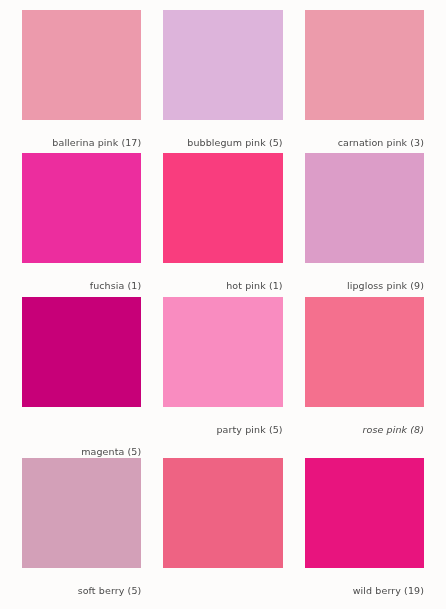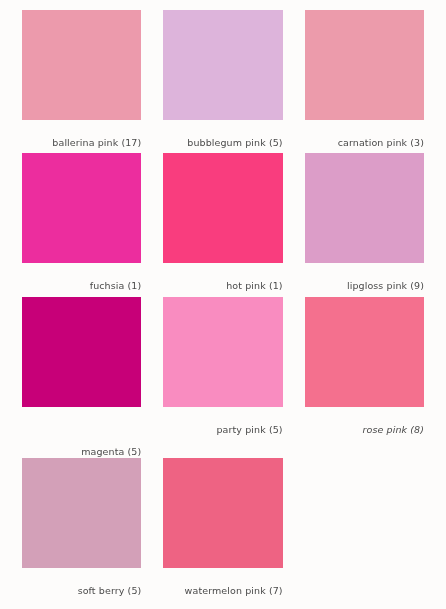--- a/index.html
+++ b/index.html
@@ -98,17 +98,20 @@
     <div class="swatch-label" style="color: rgb(74, 74, 74); font-style: italic;">rose pink (8)</div>
   </div>
 
   <div class="swatch-cell">
     <div class="swatch-chip" style="background-color: rgb(211, 160, 184);"></div>
     <div class="swatch-label" style="color: rgb(74, 74, 74);">soft berry (5)</div>
   </div>
 
   <div class="swatch-cell">
     <div class="swatch-chip" style="background-color: rgb(238, 99, 131);"></div>
-    <div class="swatch-label" style="color: rgb(74, 74, 74);">watermelon pink (7)</div>
   </div>
 
+  <div class="swatch-cell">
+    <div class="swatch-chip" style="background-color: rgb(232, 20, 126);"></div>
+    <div class="swatch-label" style="color: rgb(74, 74, 74);">wild berry (19)</div>
+  </div>
 
 </div>
 
 </body></html>

